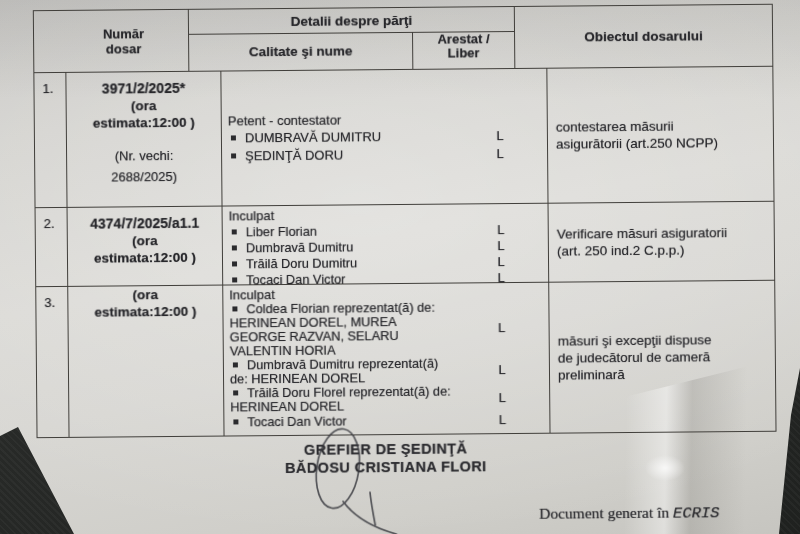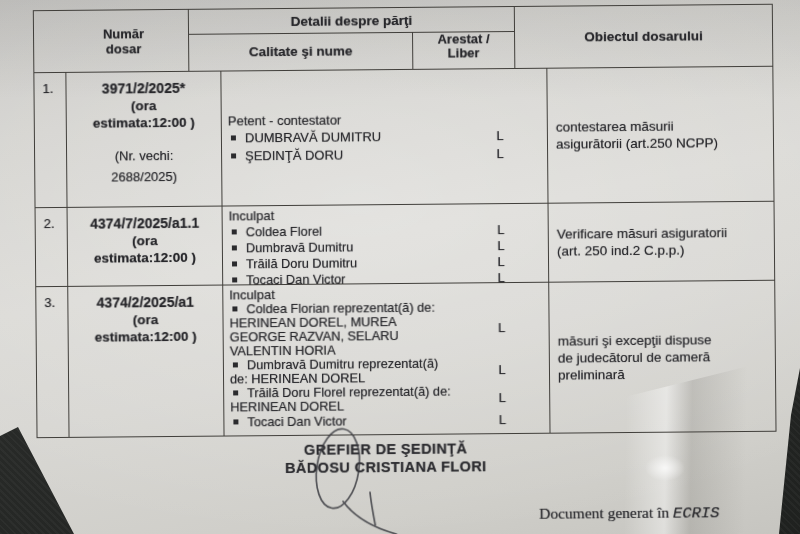--- a/index.html
+++ b/index.html
@@ -166,21 +166,21 @@
 
     <div class="row r2">
       <div class="cell c-nr b-nr">2.</div>
       <div class="cell c-dosar b-dosar">
         <div class="num">4374/7/2025/a1.1</div>
         <div class="ora">(ora estimata:12:00 )</div>
       </div>
       <div class="cell c-det b-det">
         <div class="grup">Inculpat</div>
         <div class="party">
-          <div class="party-text"><span class="bullet"></span><span>Coldea Florel</span></div>
+          <div class="party-text"><span class="bullet"></span><span>Liber Florian</span></div>
           <div class="stare">L</div>
         </div>
         <div class="party">
           <div class="party-text"><span class="bullet"></span><span>Dumbravă Dumitru</span></div>
           <div class="stare">L</div>
         </div>
         <div class="party">
           <div class="party-text"><span class="bullet"></span><span>Trăilă Doru Dumitru</span></div>
           <div class="stare">L</div>
         </div>
@@ -190,21 +190,20 @@
         </div>
       </div>
       <div class="cell c-obiect">
         <div class="obtext">Verificare măsuri asiguratorii (art. 250 ind.2 C.p.p.)</div>
       </div>
     </div>
 
     <div class="row r3">
       <div class="cell c-nr b-nr">3.</div>
       <div class="cell c-dosar b-dosar">
-        <div class="num">4374/2/2025/a1</div>
         <div class="ora">(ora estimata:12:00 )</div>
       </div>
       <div class="cell c-det b-det">
         <div class="grup">Inculpat</div>
         <div class="party">
           <div class="party-text"><span class="bullet"></span><span>Coldea Florian reprezentat(ă) de: HERINEAN DOREL, MUREA GEORGE RAZVAN, SELARU VALENTIN HORIA</span></div>
           <div class="stare">L</div>
         </div>
         <div class="party">
           <div class="party-text"><span class="bullet"></span><span>Dumbravă Dumitru reprezentat(ă) de: HERINEAN DOREL</span></div>

